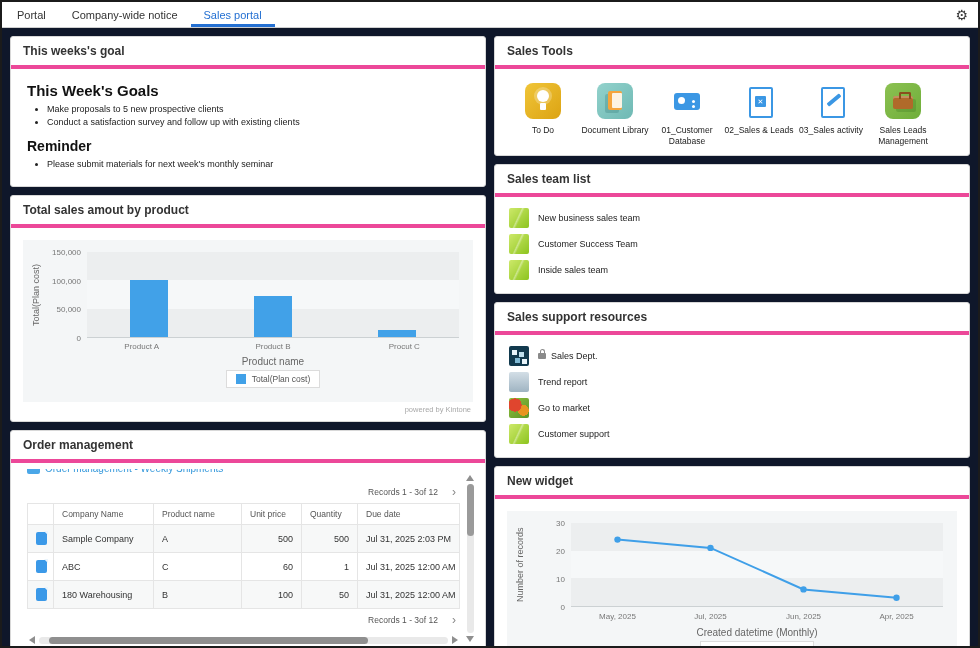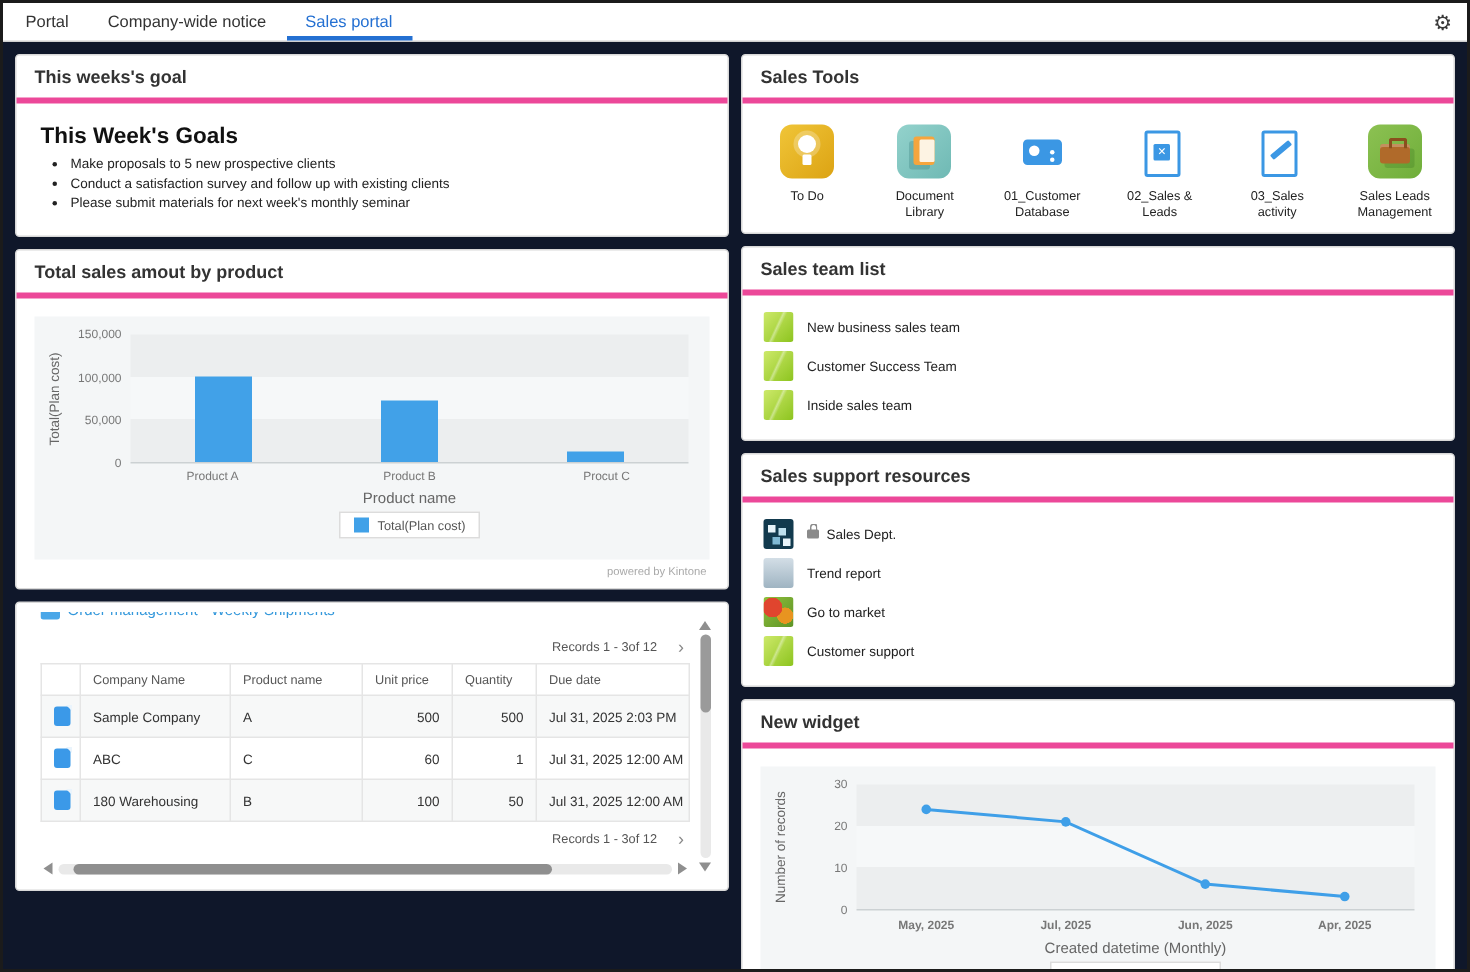--- a/index.html
+++ b/index.html
@@ -38,21 +38,21 @@
   .plot { position:relative; border-bottom:1px solid #ccd1d3;
           background:linear-gradient(to bottom,#eceeef 0,#eceeef 33.33%,#f6f8f9 33.33%,#f6f8f9 66.66%,#eceeef 66.66%,#eceeef 100%); }
   .plot.bars { height:86px; display:flex; align-items:flex-end; }
   .plot.line { height:84px; }
   .plot.line svg { position:absolute; inset:0; }
   .bar-slot { flex:1; display:flex; align-items:flex-end; justify-content:center; height:100%; }
   .bar { width:38px; }
   .xlabels-flex { display:flex; padding-top:4px;gap:22px; }
   .xlabels-flex .xlabel-item { flex:1; text-align:center; font-size:8px; color:#777; }
   .xlabels-abs { position:relative; height:15px; }
-  .xlabels-abs .xlabel-item { position:absolute; top:5px; transform:translateX(-50%); font-size:8px; color:#777; white-space:nowrap;font-weight:bold; }
+  .xlabels-abs .xlabel-item { position:absolute; top:5px; transform:translateX(-50%); font-size:8px; color:#777; white-space:nowrap; }
   .xaxis-title { text-align:center; font-size:10px; color:#666; margin:5px 0 3px 58px; }
   .legend-row { display:flex; justify-content:center; margin:3px 0 8px 58px; }
   .legend-box { border:1px solid #dcdcdc; background:#fff; padding:3px 9px; display:flex; align-items:center; gap:6px;
                 font-size:8.5px; color:#555; }
   .legend-swatch { width:10px; height:10px; background:#41a1e8; }
   .legend-line { width:18px; height:2px; background:#3f9fe8; position:relative; }
   .legend-line::after { content:""; position:absolute; left:6px; top:-2px; width:6px; height:6px; border-radius:50%; background:inherit; }
   .powered { text-align:right; font-size:7.5px; color:#a9a9a9; padding:3px 2px 7px; }
 
   
@@ -78,21 +78,21 @@
   .hthumb { position:absolute; left:10px; top:0; height:7px; width:78%; background:#8f8f8f; border-radius:4px; cursor:pointer; }
   .vscroll { width:10px; display:flex; flex-direction:column; align-items:center; padding:6px 0 2px; }
   .vtrack { flex:1; width:7px; background:#e9e9e9; border-radius:4px; margin:3px 0; position:relative; }
   .vthumb { position:absolute; top:0; left:0; width:7px; height:52px; background:#9a9a9a; border-radius:4px; cursor:pointer; }
   .tri-up    { width:0; height:0; border-left:4px solid transparent; border-right:4px solid transparent; border-bottom:6px solid #8f8f8f; cursor:pointer; }
   .tri-down  { width:0; height:0; border-left:4px solid transparent; border-right:4px solid transparent; border-top:6px solid #8f8f8f; cursor:pointer; }
   .tri-left  { width:0; height:0; border-top:4px solid transparent; border-bottom:4px solid transparent; border-right:6px solid #8f8f8f; cursor:pointer; }
   .tri-right { width:0; height:0; border-top:4px solid transparent; border-bottom:4px solid transparent; border-left:6px solid #8f8f8f; cursor:pointer; }
 
   
-  .tools-body { display:flex; padding:14px 8px 8px 12px;gap:16px; }
+  .tools-body { display:flex; padding:14px 8px 8px 12px; }
   .app-item { width:72px; text-align:center; cursor:pointer; }
   .app-label { font-size:8.5px; color:#222; margin-top:6px; line-height:1.3; }
   .app-icon { width:36px; height:36px; border-radius:8px; position:relative; margin:0 auto; }
   .icon-todo { background:linear-gradient(135deg,#f0c538,#dca313); }
   .icon-todo::before { content:""; position:absolute; left:12px; top:7px; width:12px; height:12px; border-radius:50%;
                        background:#fff; box-shadow:0 0 0 3px rgba(255,255,255,.25); }
   .icon-todo::after { content:""; position:absolute; left:15px; top:20px; width:6px; height:7px; background:#fff; border-radius:1px; }
   .icon-library { background:linear-gradient(135deg,#93d2cc,#6fb9b4); }
   .icon-library::before { content:""; position:absolute; left:11px; top:8px; width:14px; height:19px; background:#f5a53d;
                           border-radius:2px; box-shadow:-3px 3px 0 rgba(0,70,70,.18); }
@@ -160,20 +160,21 @@
 
       <div class="widget">
         <div class="widget-header">This weeks's goal</div>
         <div class="goal-body">
           <div class="goal-h1">This Week's Goals</div>
           <ul>
 
           <li>Make proposals to 5 new prospective clients</li>
               <li>Conduct a satisfaction survey and follow up with existing clients</li>
             </ul>
+          <div class="goal-h2">Reminder</div>
           <ul>
 
           <li>Please submit materials for next week's monthly seminar</li>
             </ul>
         </div>
       </div>
 
       <div class="widget">
         <div class="widget-header">Total sales amout by product</div>
         <div class="chart-body">
@@ -211,20 +212,21 @@
                 <span class="legend-swatch" style="background: rgb(65, 161, 232);"></span>
                 <span>Total(Plan cost)</span>
               </div>
             </div>
           </div>
           <div class="powered">powered by Kintone</div>
         </div>
       </div>
 
       <div class="widget">
+        <div class="widget-header">Order management</div>
         <div class="order-body">
           <div class="order-main">
             <div class="applink-row">
               <div class="applink-inner">
                 <span class="applink-icon"></span>
                 <a class="applink">Order management - Weekly Shipments</a>
               </div>
             </div>
             <div class="records-row">
               <span class="records-label">Records 1 - 3of 12</span>

